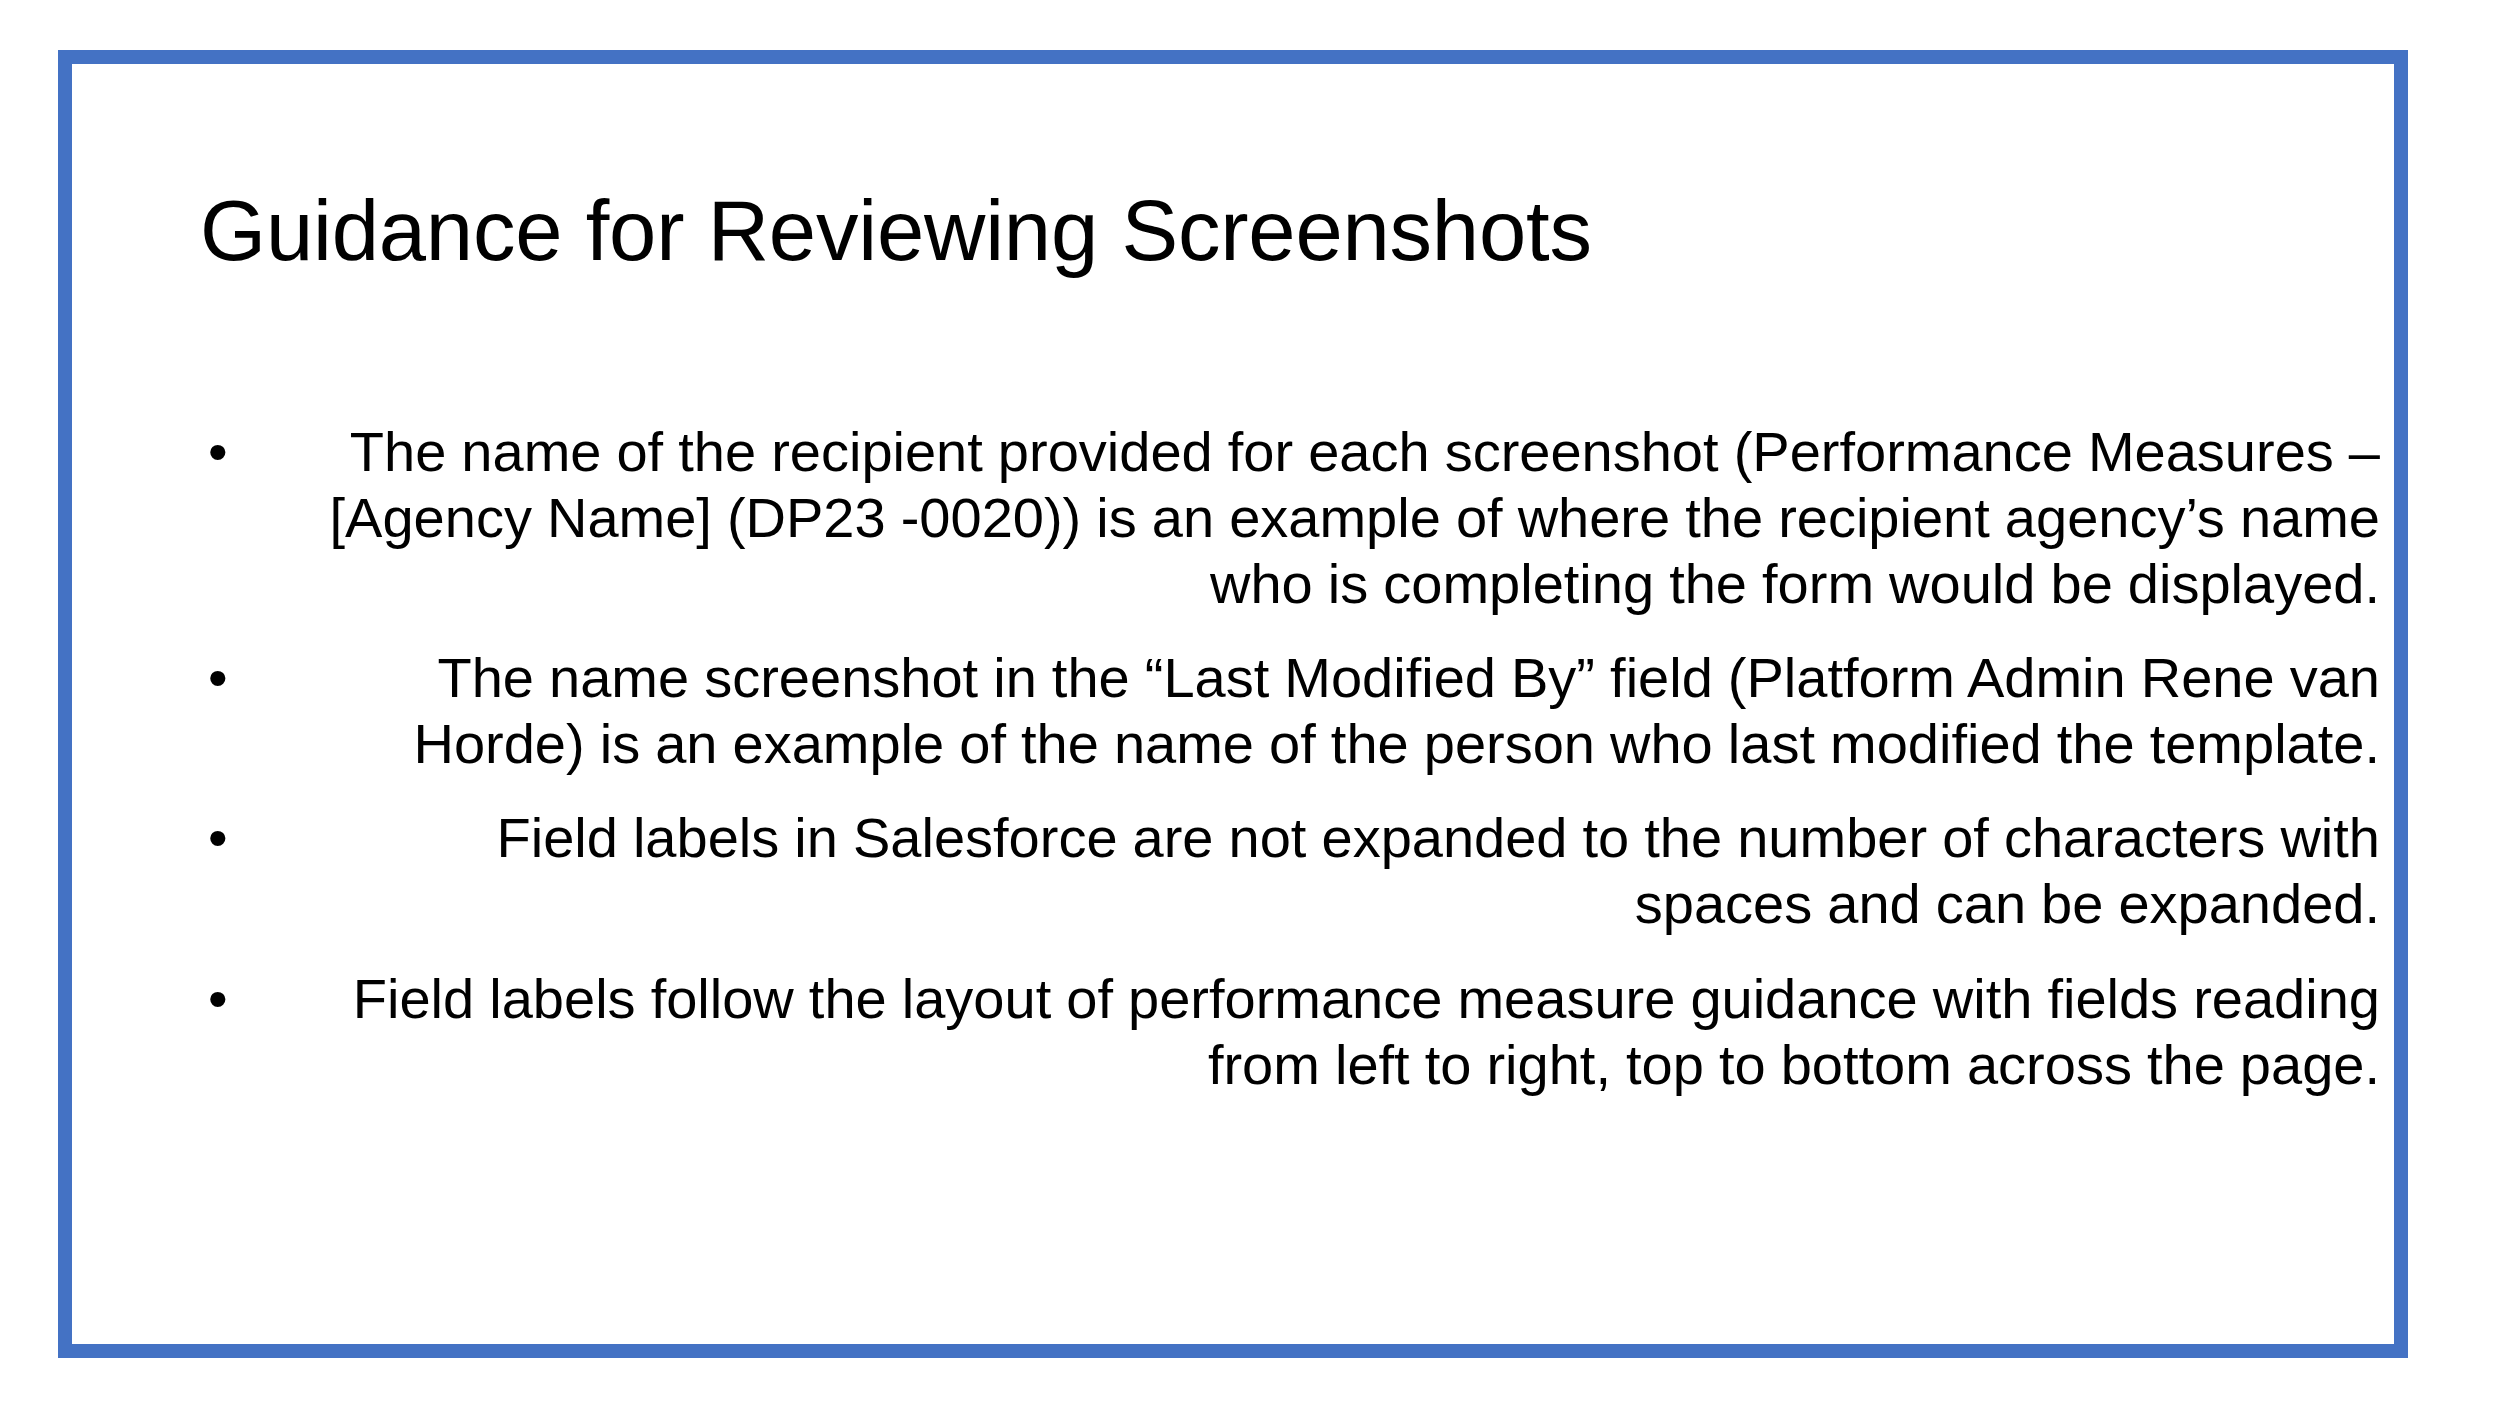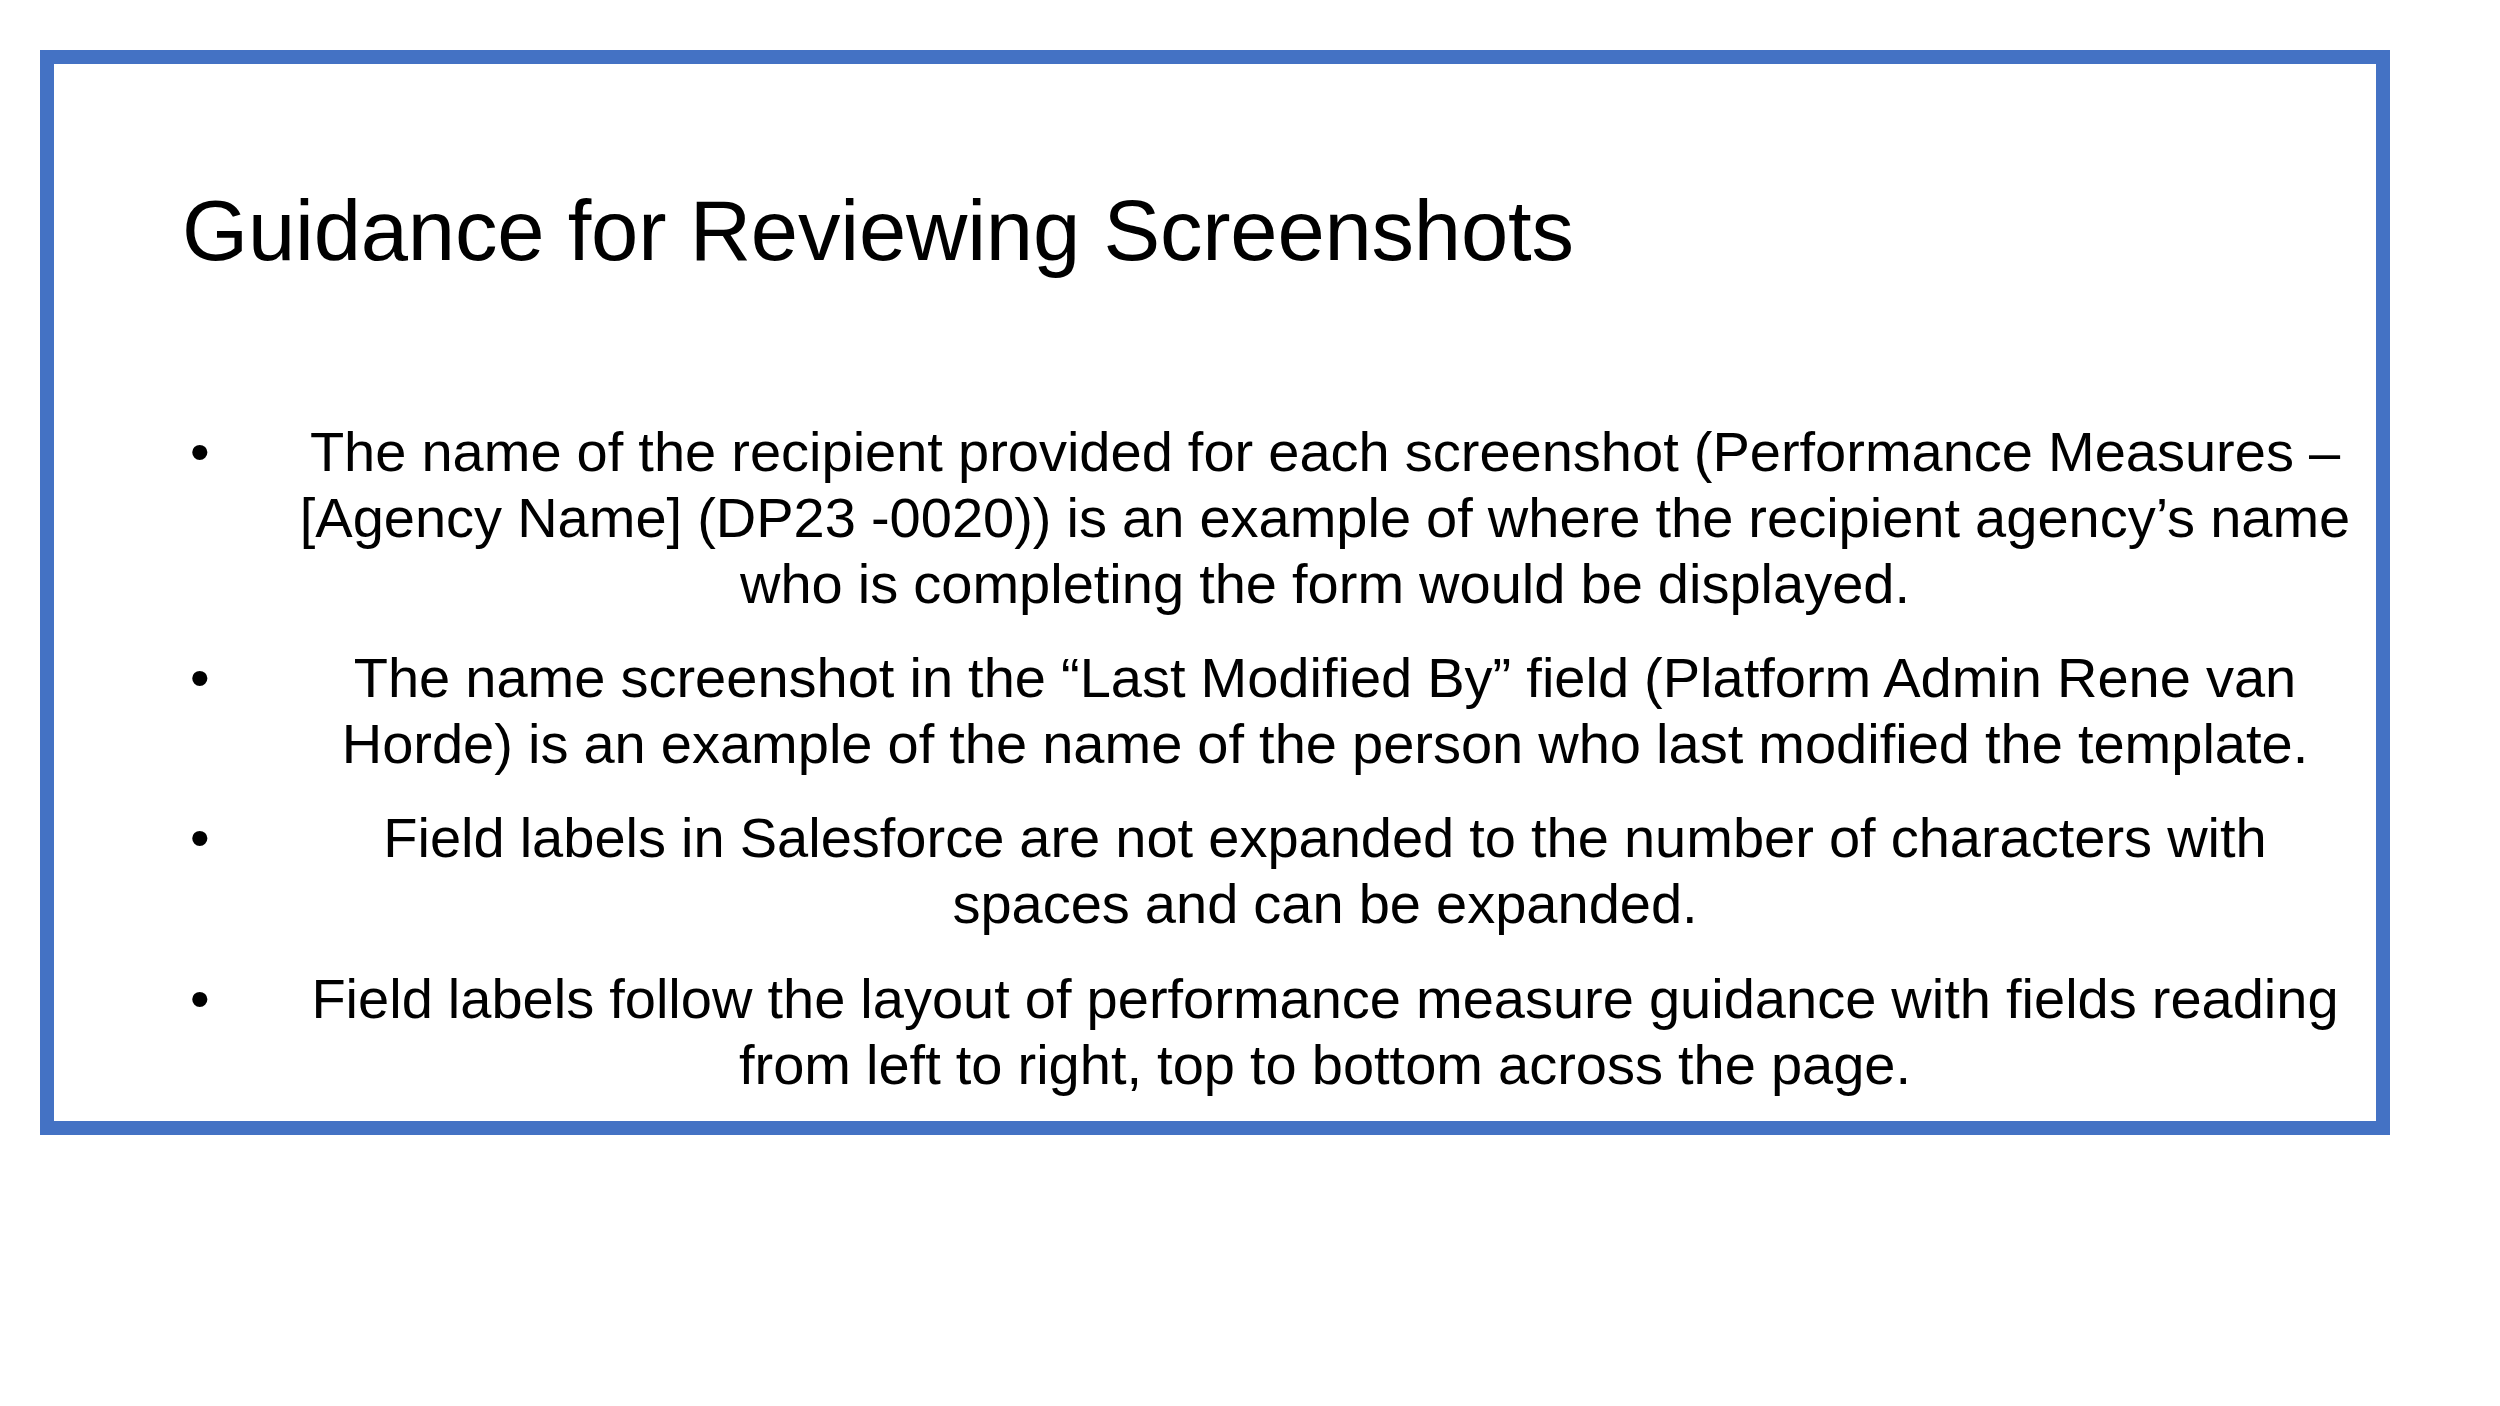--- a/index.html
+++ b/index.html
@@ -21,24 +21,24 @@
     left: 0;
     top: 0;
     width: 2500px;
     height: 1406px;
     background: #ffffff;
   }
 
   
   .slide-frame {
     position: absolute;
-    left: 40px;
+    left: 58px;
     top: 50px;
     width: 2350px;
-    height: 1085px;
+    height: 1308px;
     box-sizing: border-box;
     border: 14px solid #4472C4;
     background: #ffffff;
   }
 
   .slide-body {
     position: absolute;
     left: 0;
     top: 0;
     width: 100%;
@@ -86,21 +86,21 @@
     top: 0;
     width: 40px;
     font-size: 56px;
     line-height: 1.18;
     color: #000000;
     text-align: left;
   }
 
   .bullet-text {
     display: block;
-    text-align: center;
+    text-align: right;
     word-spacing: -0.5px;
     margin-left: 44px;
   }
 </style>
 </head>
 <body>
 
 <div class="slide">
   <div class="slide-frame" style="border-color: rgb(68, 114, 196); background-color: rgb(255, 255, 255);">
     <div class="slide-body">

